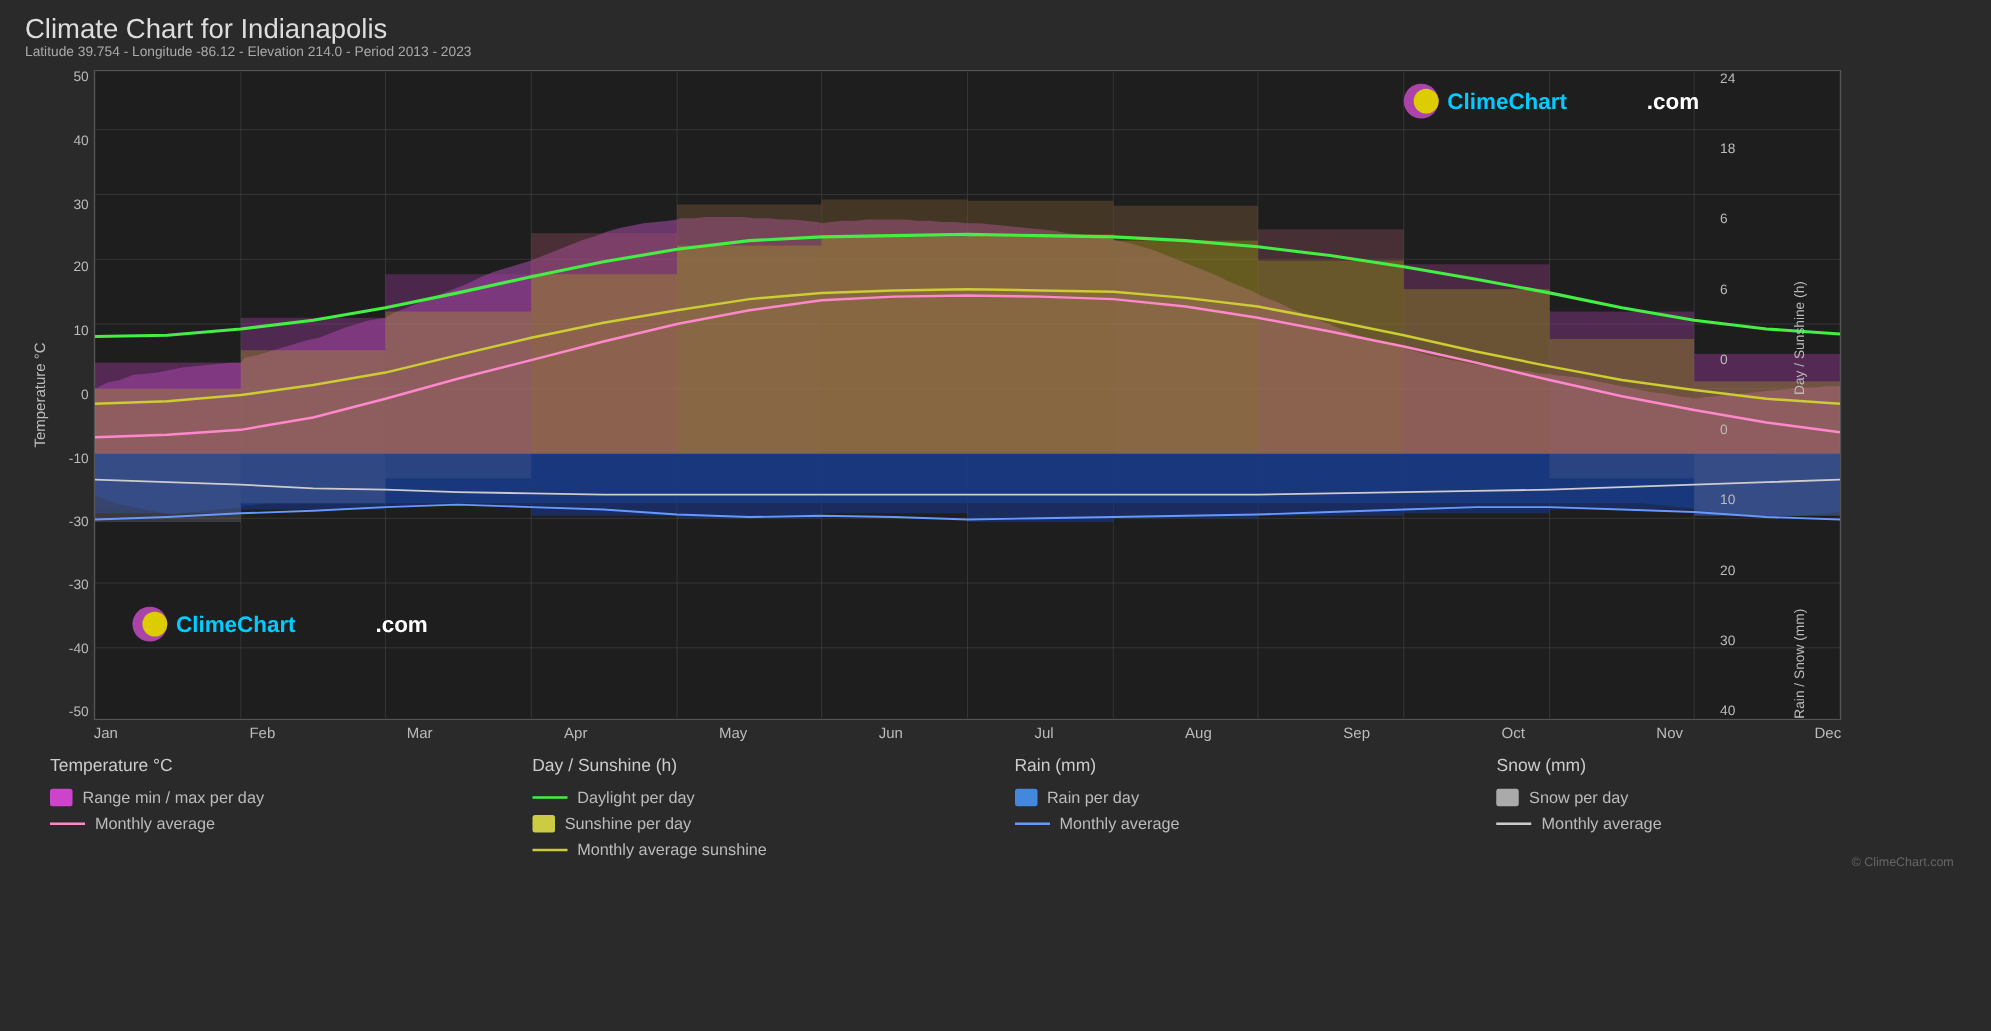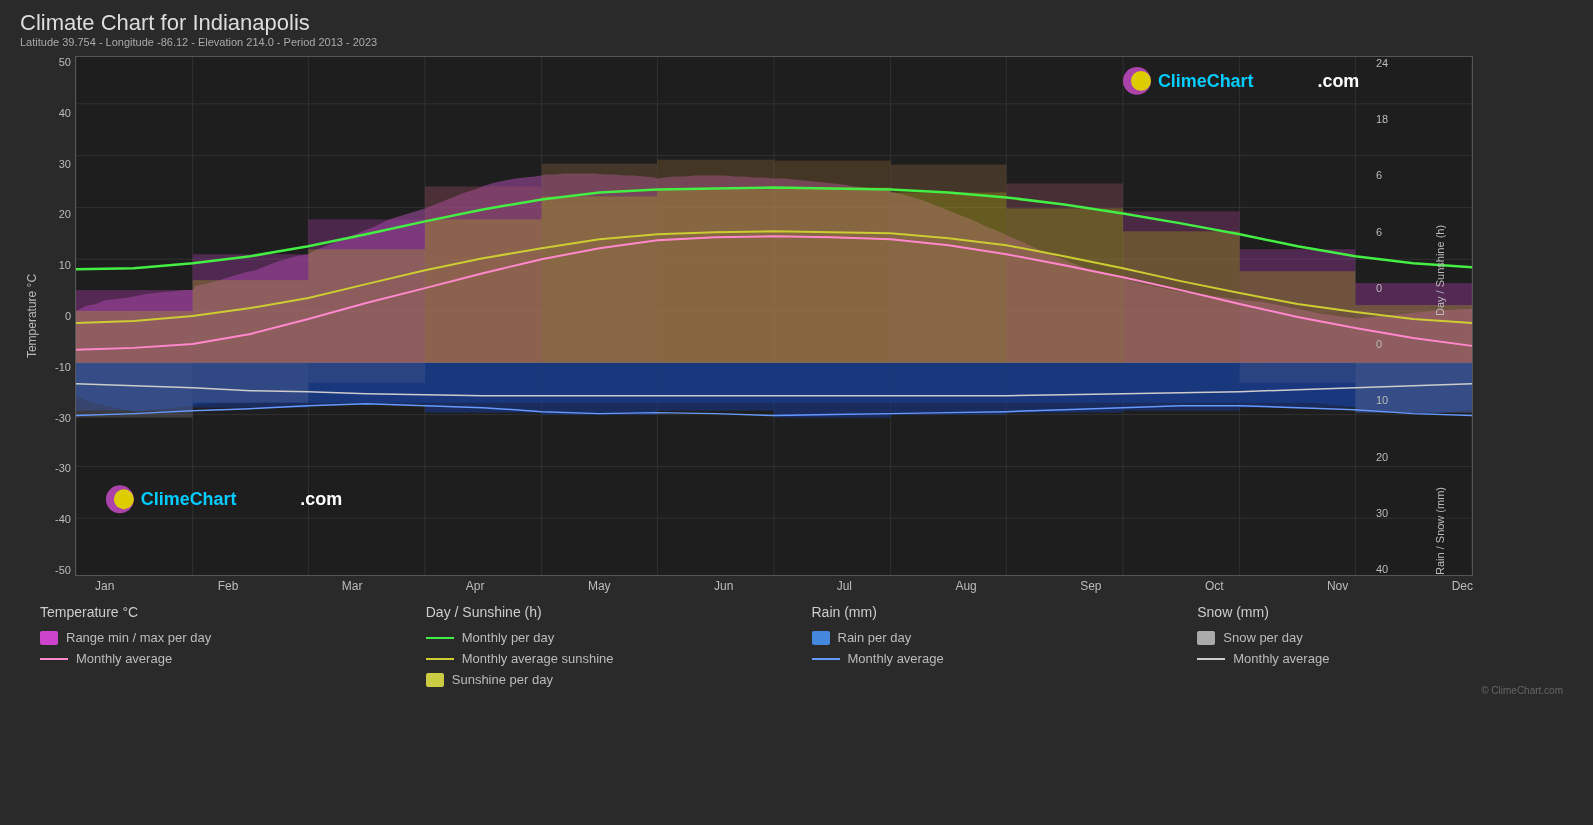--- a/index.html
+++ b/index.html
@@ -76,21 +76,21 @@
       height: 100%;
       position: absolute;
       top: 0; left: 0;
     }
     .y-tick-right {
       font-size: 11px;
       color: #bbb;
     }
     .x-axis-area {
       display: flex;
-      margin-left: 75px;
+      margin-left: 55px;
       margin-right: 100px;
     }
     .x-axis-ticks {
       flex: 1;
       display: flex;
       justify-content: space-between;
       padding: 3px 0;
     }
     .x-tick {
       font-size: 12px;
@@ -387,30 +387,30 @@
       <div class="legend-item">
         <div class="legend-line" style="background:#ff88cc;"></div>
         <span>Monthly average</span>
       </div>
     </div>
 
     <div class="legend-column">
       <div class="legend-header">Day / Sunshine (h)</div>
       <div class="legend-item">
         <div class="legend-line" style="background:#44ee44;"></div>
-        <span>Monthly per day</span>
+        <span>Daylight per day</span>
+      </div>
+      <div class="legend-item">
+        <div class="legend-swatch" style="background:#cccc44;border-radius:2px;"></div>
+        <span>Sunshine per day</span>
       </div>
       <div class="legend-item">
         <div class="legend-line" style="background:#cccc33;"></div>
         <span>Monthly average sunshine</span>
       </div>
-      <div class="legend-item">
-        <div class="legend-swatch" style="background:#cccc44;border-radius:2px;"></div>
-        <span>Sunshine per day</span>
-      </div>
     </div>
 
     <div class="legend-column">
       <div class="legend-header">Rain (mm)</div>
       <div class="legend-item">
         <div class="legend-swatch" style="background:#4488dd;border-radius:2px;"></div>
         <span>Rain per day</span>
       </div>
       <div class="legend-item">
         <div class="legend-line" style="background:#6699ff;"></div>

